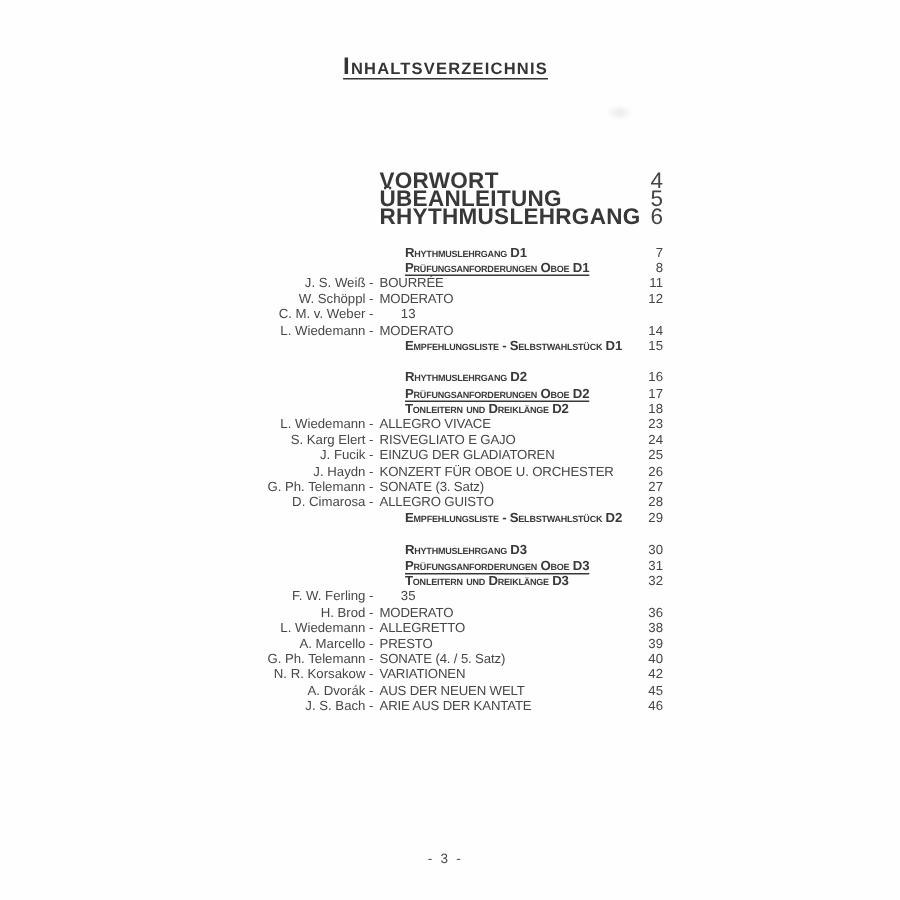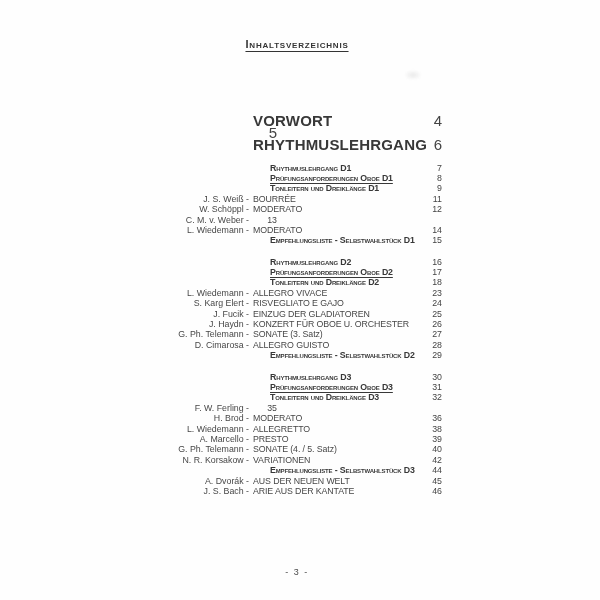--- a/index.html
+++ b/index.html
@@ -16,21 +16,21 @@
     font-family: "Liberation Sans", sans-serif;
     color: #3c3c3c;
   }
   .page-title {
     position: absolute;
     top: 37px;
     left: 152px;
     width: 290px;
     margin: 0;
     text-align: center;
-    font-size: 11px;
+    font-size: 16px;
     line-height: 15px;
     font-weight: bold;
     font-variant: small-caps;
     letter-spacing: 0.8px;
     color: #343434;
     text-decoration: underline;
     text-underline-offset: 3px;
     text-decoration-thickness: 1.2px;
   }
   .scan-smudge {
@@ -118,43 +118,39 @@
   <div class="scan-smudge"></div>
   <div class="toc">
       <div class="block block-front-matter">
         <div class="row">
           <span class="composer"></span>
           <span class="title front">VORWORT</span>
           <span class="pageno">4</span>
         </div>
         <div class="row">
           <span class="composer"></span>
+          <span class="title front">ÜBEANLEITUNG</span>
           <span class="pageno">5</span>
         </div>
         <div class="row">
           <span class="composer"></span>
           <span class="title front">RHYTHMUSLEHRGANG</span>
           <span class="pageno">6</span>
         </div>
       </div>
       <div class="block block-level-d1">
         <div class="row">
           <span class="composer"></span>
           <span class="title header">Rhythmuslehrgang D1</span>
           <span class="pageno">7</span>
         </div>
         <div class="row">
           <span class="composer"></span>
           <span class="title header-underline">Prüfungsanforderungen Oboe D1</span>
           <span class="pageno">8</span>
-        </div>
-        <div class="row">
-          <span class="composer"></span>
-          <span class="title header">Tonleitern und Dreiklänge D1</span>
-          <span class="pageno">9</span>
         </div>
         <div class="row">
           <span class="composer">J. S. Weiß -</span>
           <span class="title piece">BOURRÉE</span>
           <span class="pageno">11</span>
         </div>
         <div class="row">
           <span class="composer">W. Schöppl -</span>
           <span class="title piece">MODERATO</span>
           <span class="pageno">12</span>
@@ -263,25 +259,20 @@
         </div>
         <div class="row">
           <span class="composer">G. Ph. Telemann -</span>
           <span class="title piece">SONATE (4. / 5. Satz)</span>
           <span class="pageno">40</span>
         </div>
         <div class="row">
           <span class="composer">N. R. Korsakow -</span>
           <span class="title piece">VARIATIONEN</span>
           <span class="pageno">42</span>
-        </div>
-        <div class="row">
-          <span class="composer"></span>
-          <span class="title header">Empfehlungsliste - Selbstwahlstück D3</span>
-          <span class="pageno">44</span>
         </div>
         <div class="row">
           <span class="composer">A. Dvorák -</span>
           <span class="title piece">AUS DER NEUEN WELT</span>
           <span class="pageno">45</span>
         </div>
         <div class="row">
           <span class="composer">J. S. Bach -</span>
           <span class="title piece">ARIE AUS DER KANTATE</span>
           <span class="pageno">46</span>

